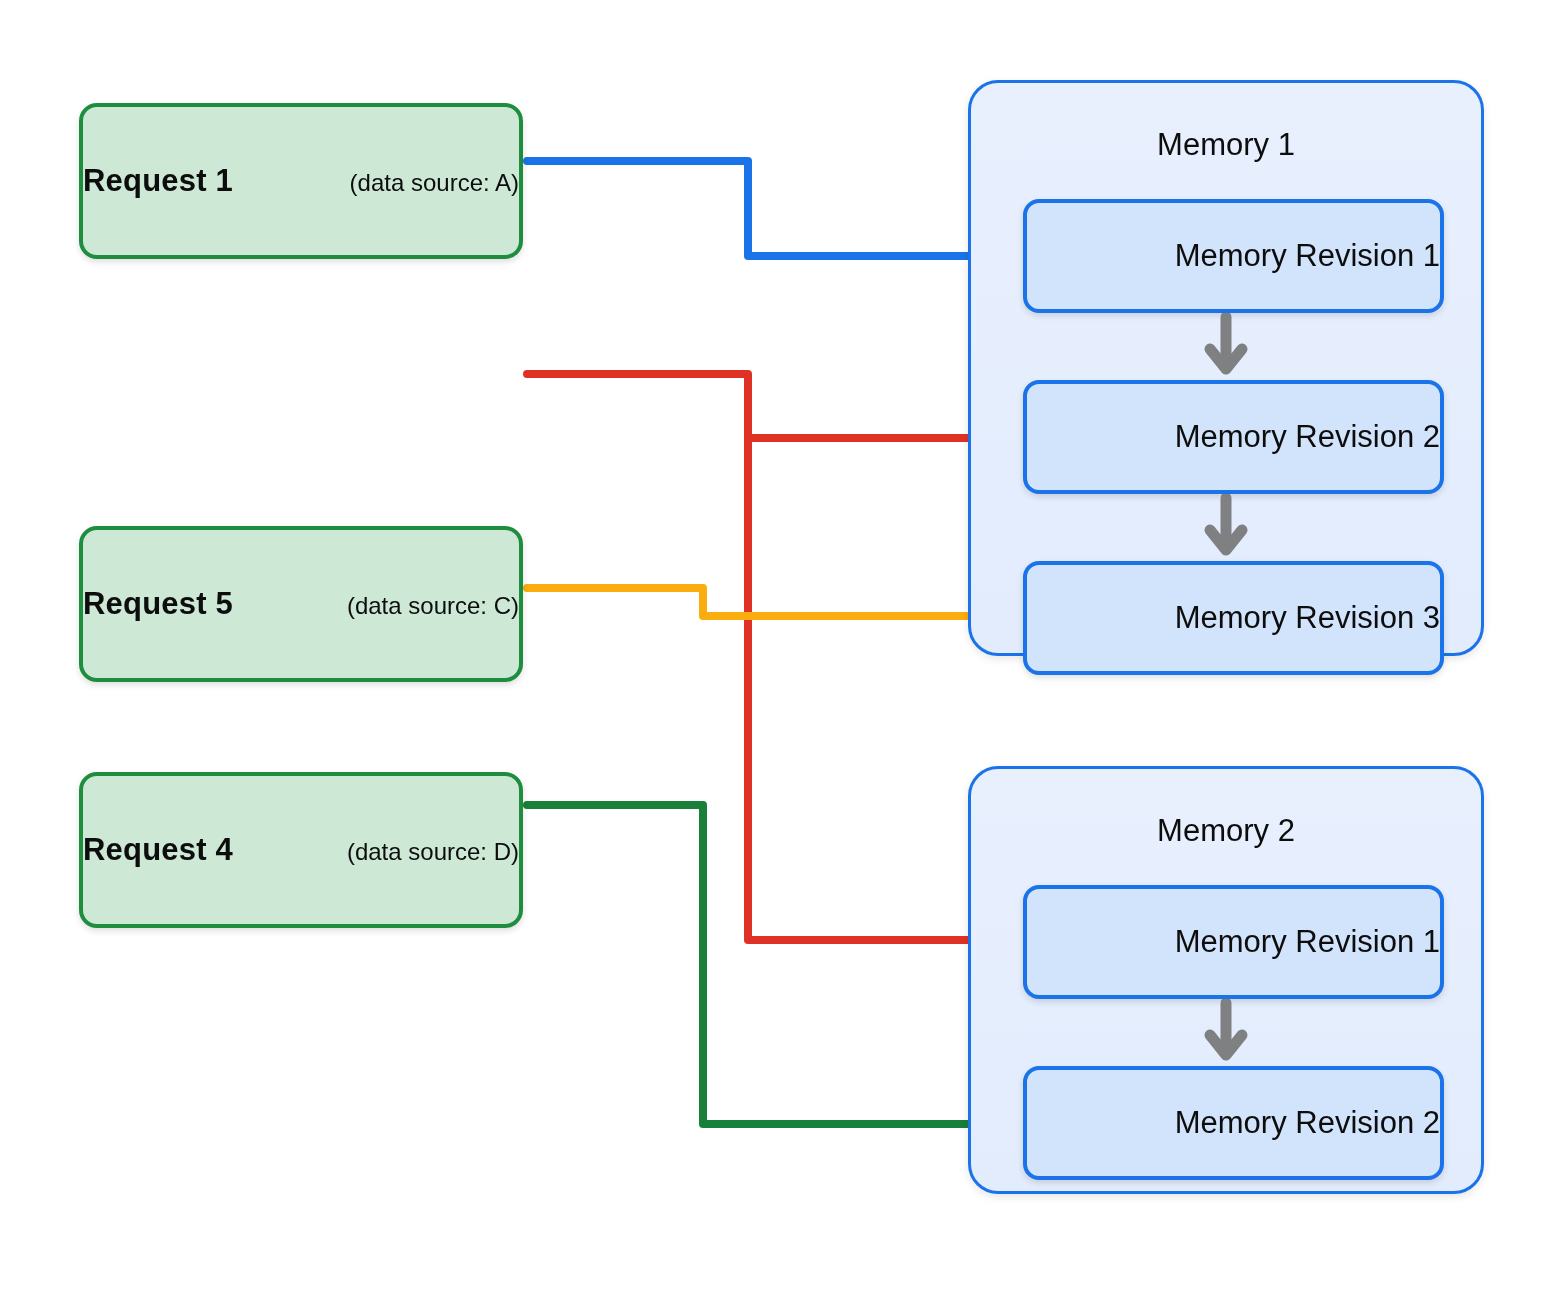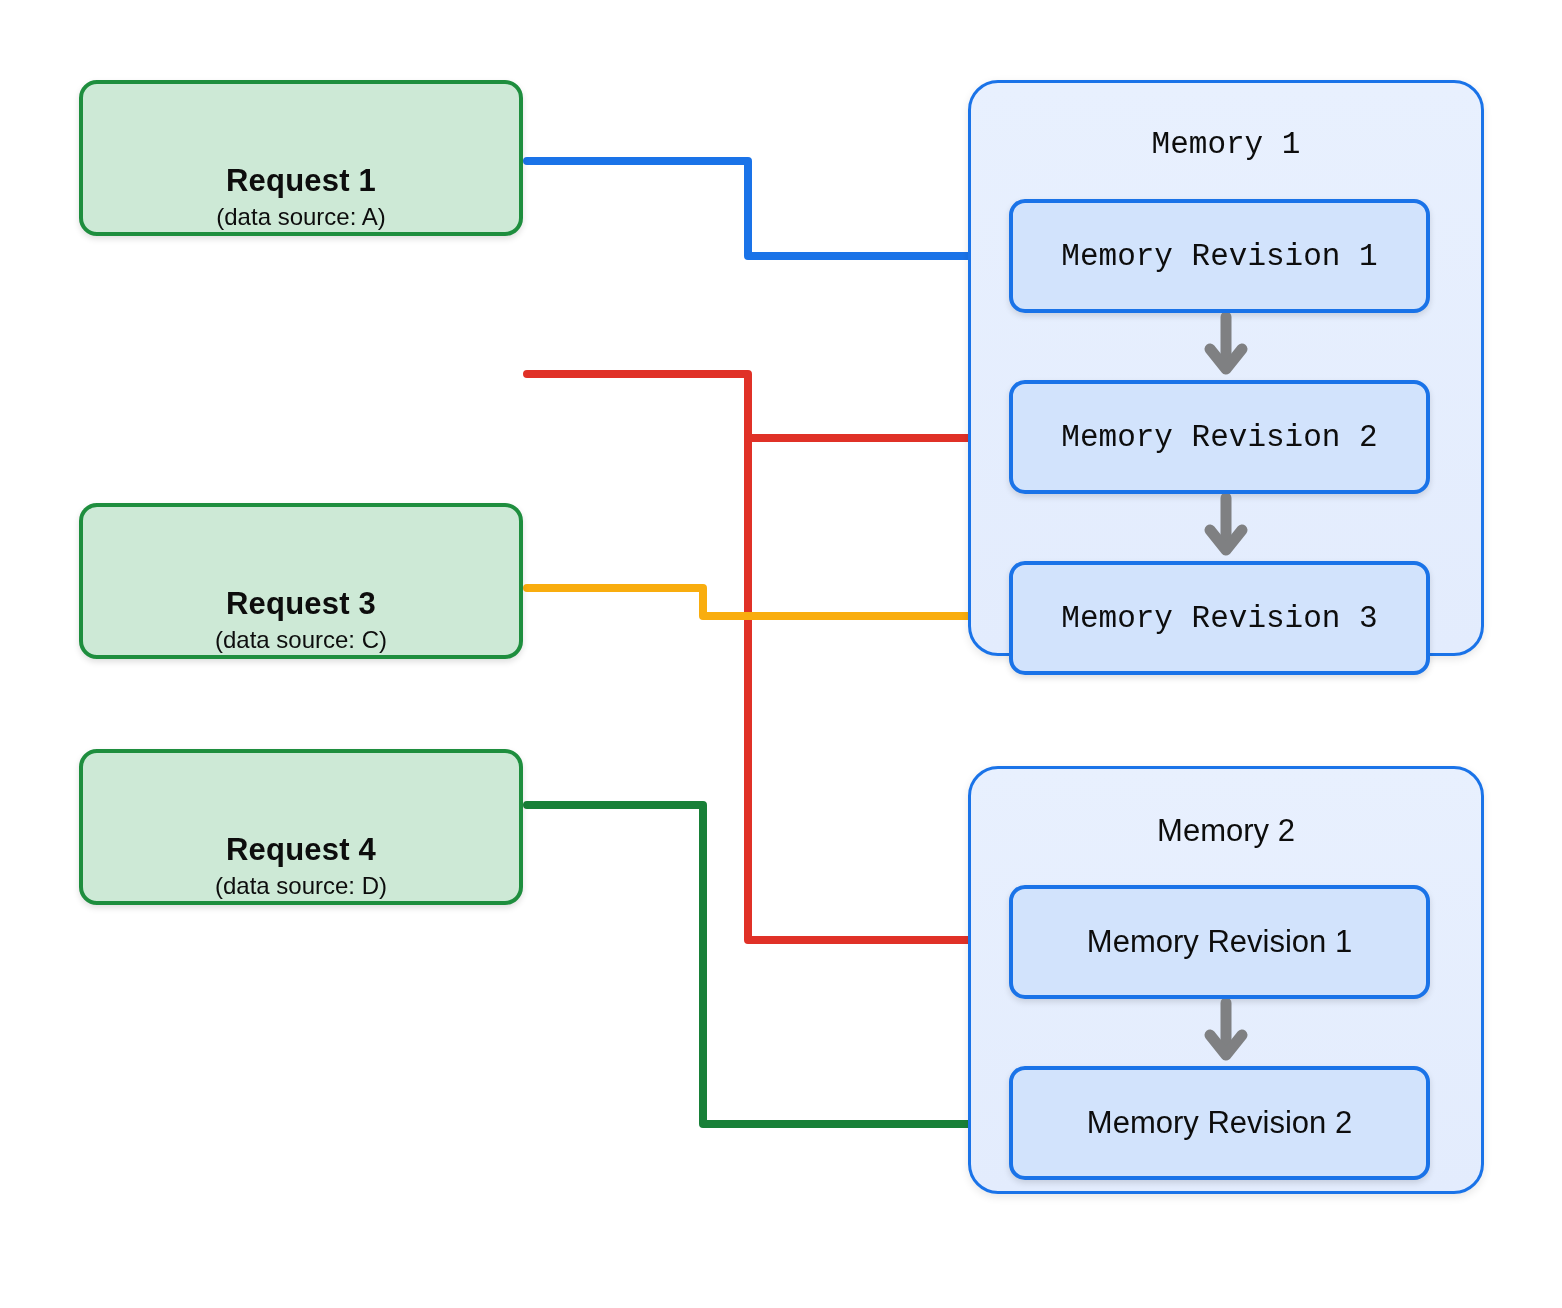--- a/index.html
+++ b/index.html
@@ -30,24 +30,25 @@
   .request-box {
     position: absolute;
     box-sizing: border-box;
     width: 444px;
     height: 156px;
     background: #cde9d6;
     border: 4px solid #1e8e3e;
     border-radius: 18px;
     box-shadow: 0 3px 6px rgba(0,0,0,0.13);
     display: flex;
-    flex-direction: column;
+    flex-direction: row;
     align-items: center;
-    justify-content: flex-end;
+    justify-content: space-between;
     left: 79px;
+    margin-top: 23px;
   }
   .request-title {
     font-size: 31px;
     font-weight: 700;
     color: #0d0d0d;
     line-height: 1.15;
     letter-spacing: 0.2px;
   }
   .request-sub {
     font-size: 24px;
@@ -65,48 +66,48 @@
   .memory-group {
     position: absolute;
     box-sizing: border-box;
     left: 968px;
     width: 516px;
     background: linear-gradient(180deg, #e8f0fe 0%, #e3ecfd 100%);
     border: 3px solid #1a73e8;
     border-radius: 30px;
     box-shadow: 0 3px 8px rgba(0,0,0,0.10);
   }
-  #memory-1 { top: 80px;  height: 576px; font-family: Liberation Mono, monospace; }
+  #memory-1 { top: 80px;  height: 576px; }
   #memory-2 { top: 766px; height: 428px; }
 
   .memory-title {
     position: absolute;
     left: 0;
     right: 0;
     text-align: center;
     font-size: 31px;
     font-weight: 400;
     color: #0d0d0d;
     top: 44px;
   }
 
   
   .revision-box {
     position: absolute;
     box-sizing: border-box;
-    left: 38px;
+    left: 52px;
     width: 421px;
     height: 114px;
     background: #d2e3fc;
     border: 4px solid #1a73e8;
     border-radius: 16px;
     box-shadow: 0 3px 6px rgba(0,0,0,0.13);
     display: flex;
     align-items: center;
-    justify-content: center;
+    justify-content: flex-end;
   }
   .revision-label {
     font-size: 31px;
     font-weight: 400;
     color: #0d0d0d;
   }
 
   
   #m1-rev-1 { top: 116px; }
   #m1-rev-2 { top: 297px; }
@@ -157,21 +158,21 @@
     </g>
   </svg>
 
   <div class="request-box" id="req-1">
     <div class="request-title">Request 1</div>
     <div class="request-sub">(data source: A)</div>
   </div>
 
 
   <div class="request-box" id="req-3">
-    <div class="request-title">Request 3</div>
+    <div class="request-title">Request 5</div>
     <div class="request-sub">(data source: C)</div>
   </div>
 
   <div class="request-box" id="req-4">
     <div class="request-title">Request 4</div>
     <div class="request-sub">(data source: D)</div>
   </div>
 
   <div class="memory-group" id="memory-1">
     <div class="memory-title">Memory 1</div>

